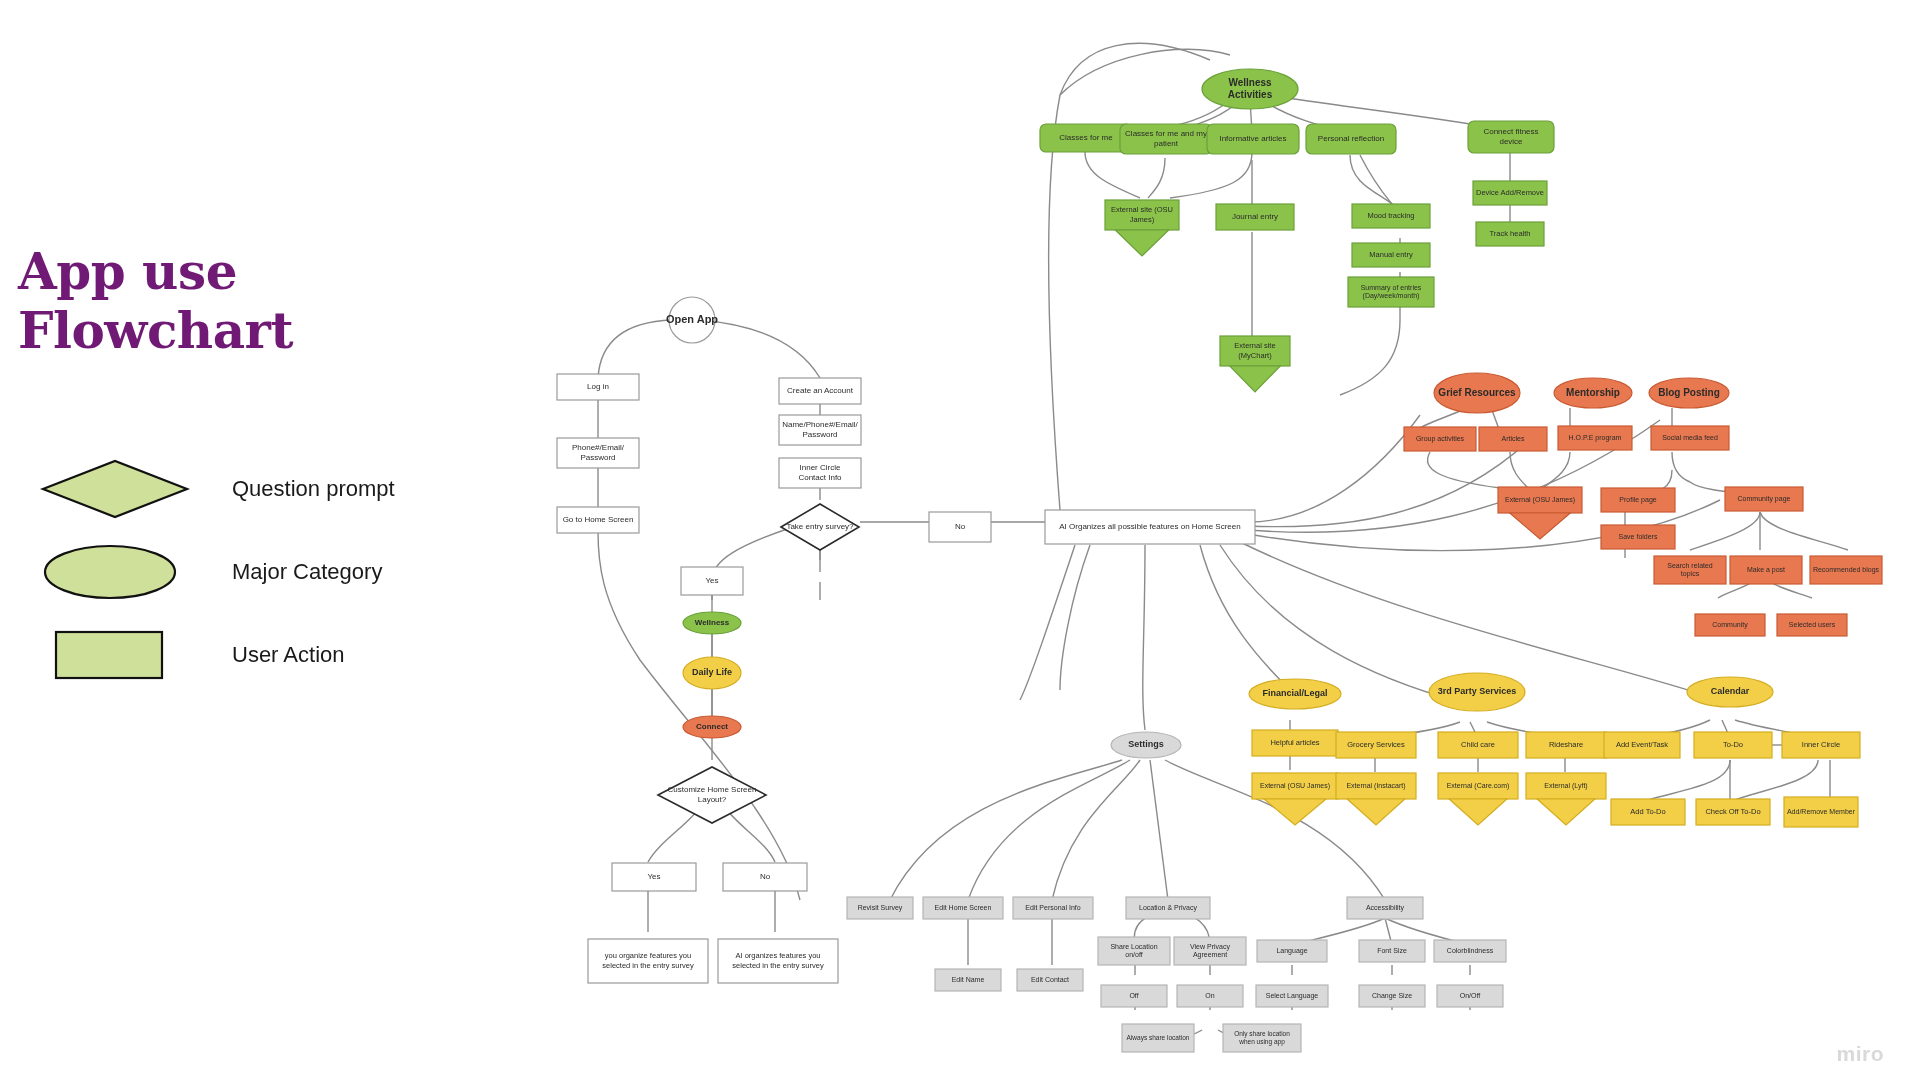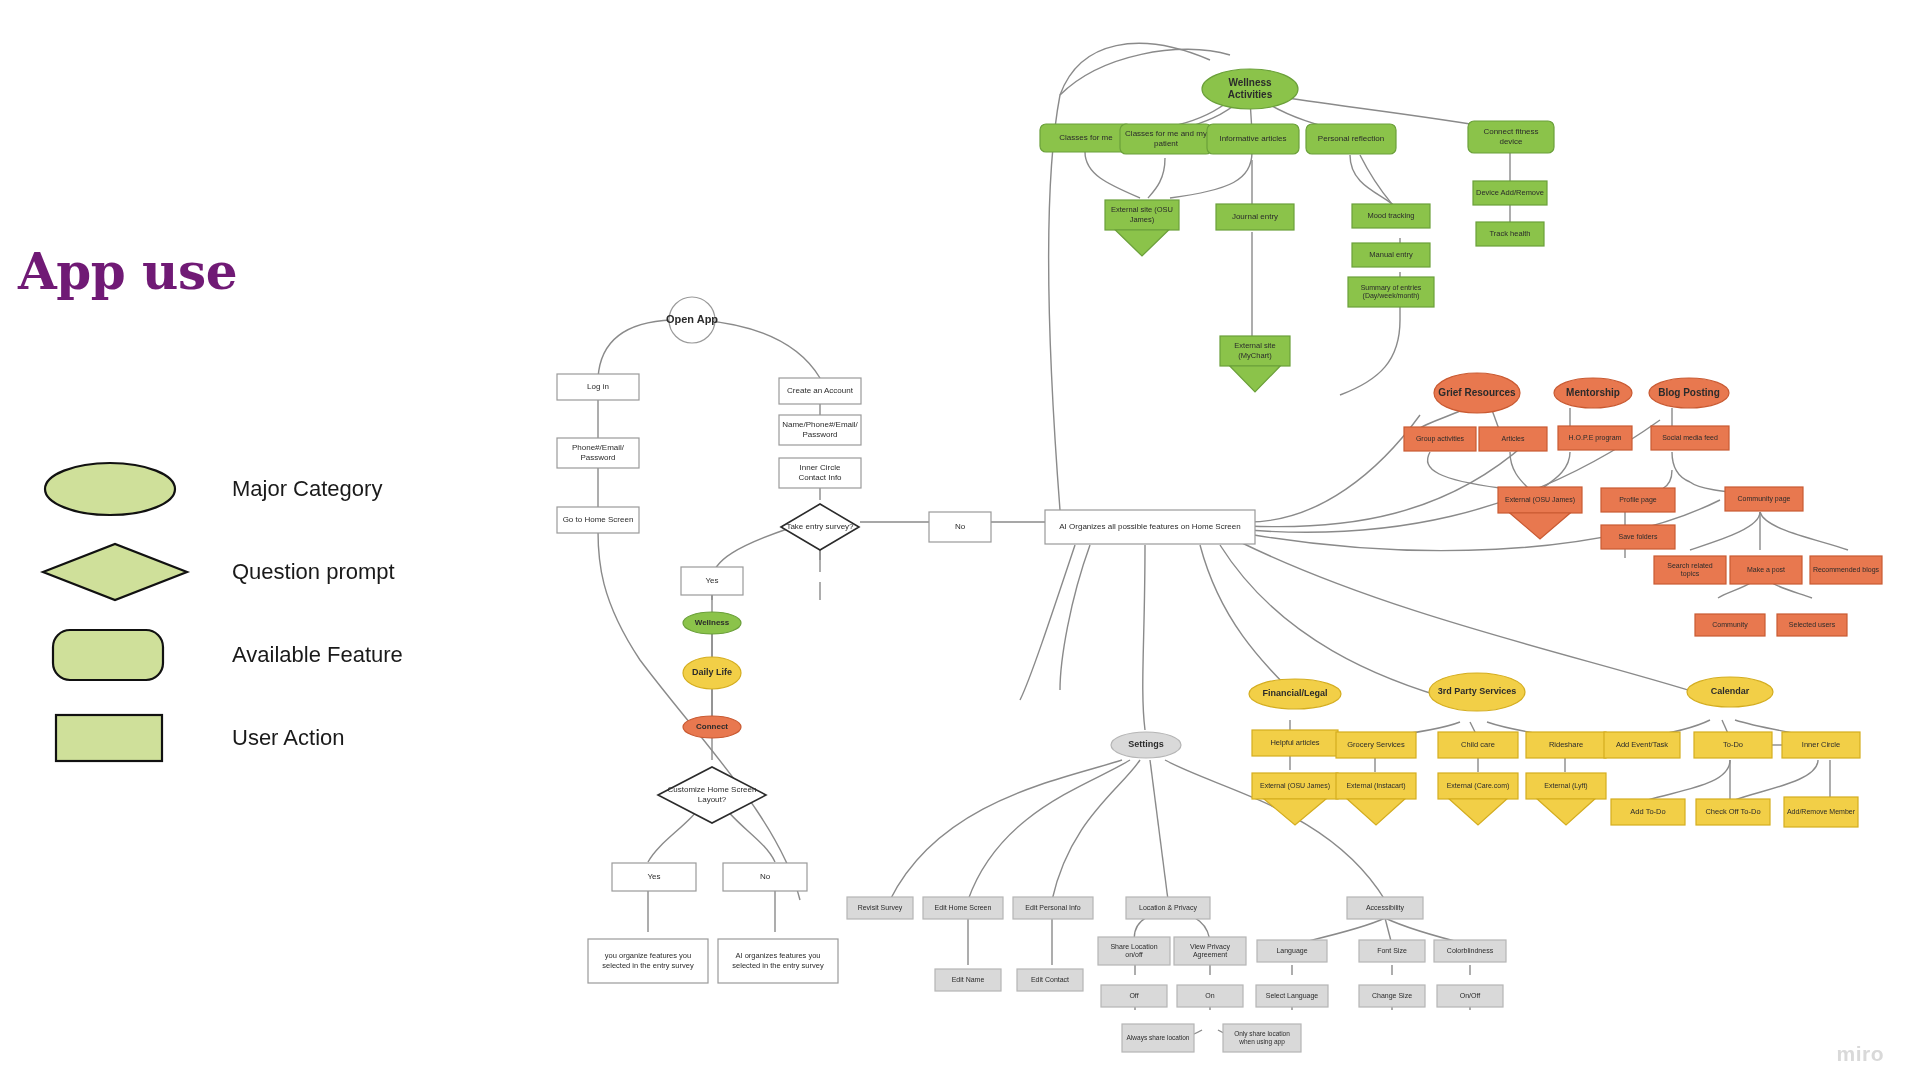--- a/index.html
+++ b/index.html
@@ -15,46 +15,39 @@
   #chartsvg{position:absolute;left:0;top:0;width:1920px;height:1080px;}
   #miro{position:absolute;right:36px;bottom:14px;font-size:21px;color:#d9d9d9;font-weight:700;letter-spacing:0.5px;}
 </style>
 </head>
 <body>
 
 <div id="stage">
 
   <div id="title">
     <div>App  use</div>
+    <div>Flowchart</div>
   </div>
 
   <div id="legend">
-    <div class="lg-row">
-      <div class="lg-shape">
-        <svg class="lgs" width="150" height="62" viewBox="0 0 150 62">
-            <ellipse cx="70" cy="31" rx="65" ry="26" fill="#cfe09a" stroke="#111" stroke-width="2.2"></ellipse>
-          </svg>
-      </div>
-      <div class="lg-label">Major Category</div>
-    </div>
     <div class="lg-row">
       <div class="lg-shape">
         <svg class="lgs" width="150" height="62" viewBox="0 0 150 62">
             <polygon points="3,31 75,3 147,31 75,59" fill="#cfe09a" stroke="#111" stroke-width="2.2"></polygon>
           </svg>
       </div>
       <div class="lg-label">Question prompt</div>
     </div>
     <div class="lg-row">
       <div class="lg-shape">
         <svg class="lgs" width="150" height="62" viewBox="0 0 150 62">
-            <rect x="13" y="6" width="110" height="50" rx="17" ry="17" fill="#cfe09a" stroke="#111" stroke-width="2.2"></rect>
+            <ellipse cx="70" cy="31" rx="65" ry="26" fill="#cfe09a" stroke="#111" stroke-width="2.2"></ellipse>
           </svg>
       </div>
-      <div class="lg-label">Available Feature</div>
+      <div class="lg-label">Major Category</div>
     </div>
     <div class="lg-row">
       <div class="lg-shape">
         <svg class="lgs" width="150" height="62" viewBox="0 0 150 62">
             <rect x="16" y="8" width="106" height="46" fill="#cfe09a" stroke="#111" stroke-width="2.2"></rect>
           </svg>
       </div>
       <div class="lg-label">User Action</div>
     </div>
   </div>

